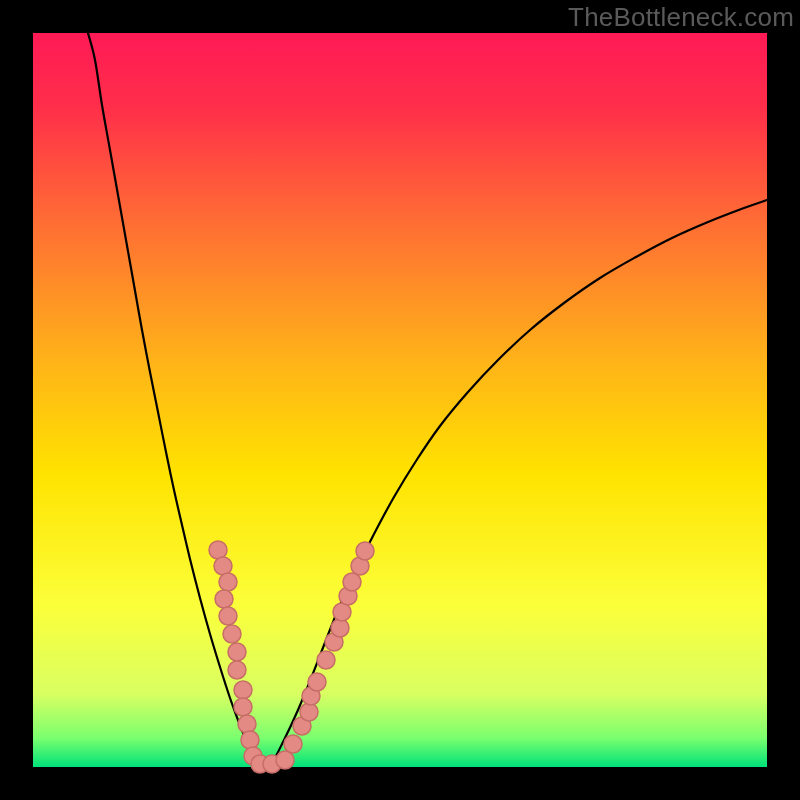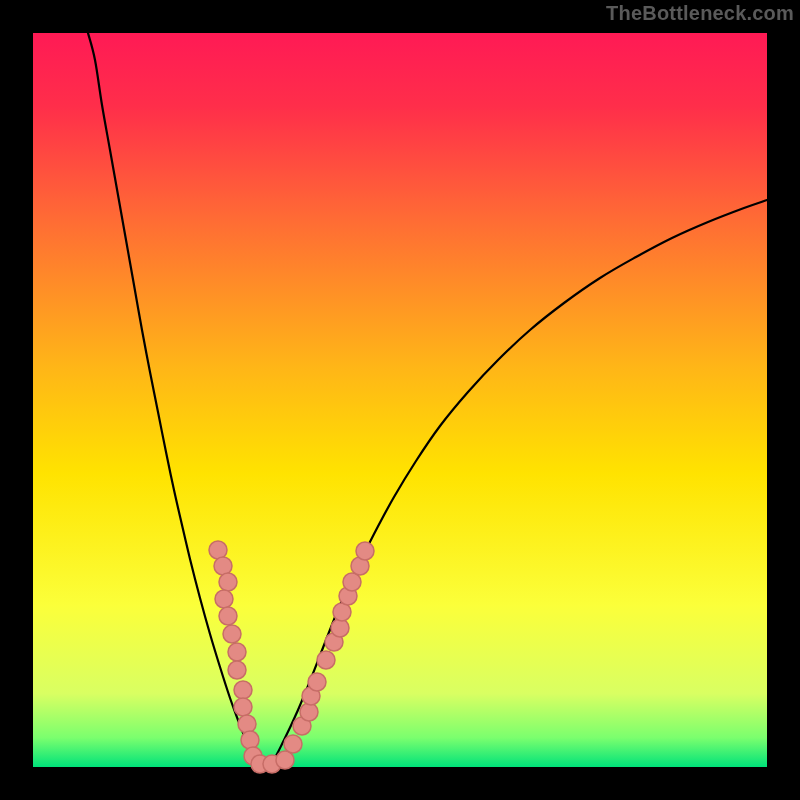--- a/index.html
+++ b/index.html
@@ -15,22 +15,22 @@
     position: relative;
     width: 800px;
     height: 800px;
     background: #000;
   }
   .watermark {
     position: absolute;
     top: 2px;
     right: 6px;
     color: #5a5a5a;
-    font-size: 20px;
-    font-weight: 700;
+    font-size: 26px;
+    font-weight: 400;
     letter-spacing: 0.2px;
     z-index: 3;
   }
   svg {
     display: block;
   }
 </style>
 </head>
 <body>
 

